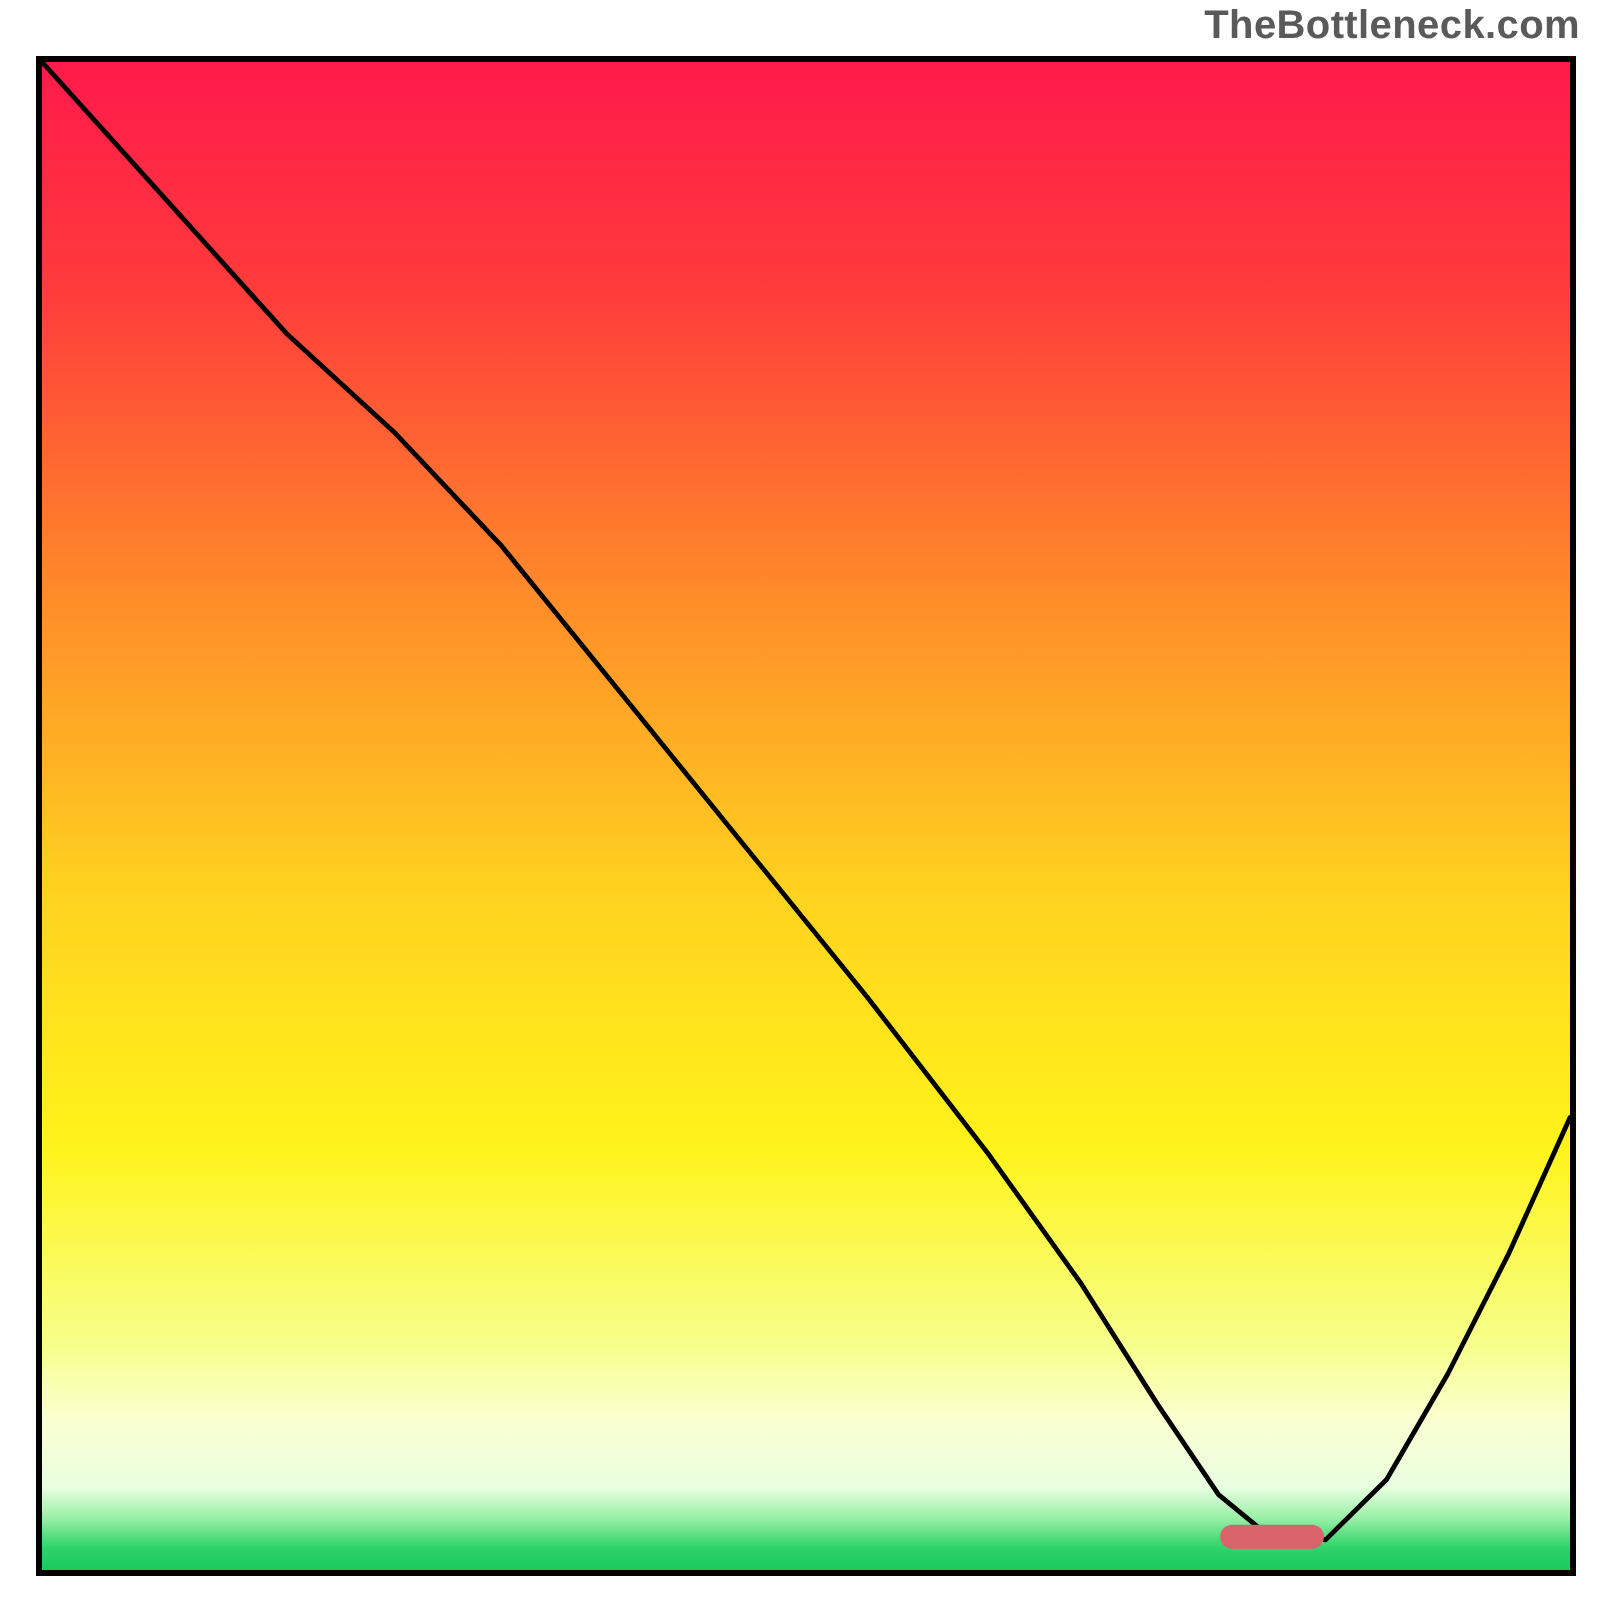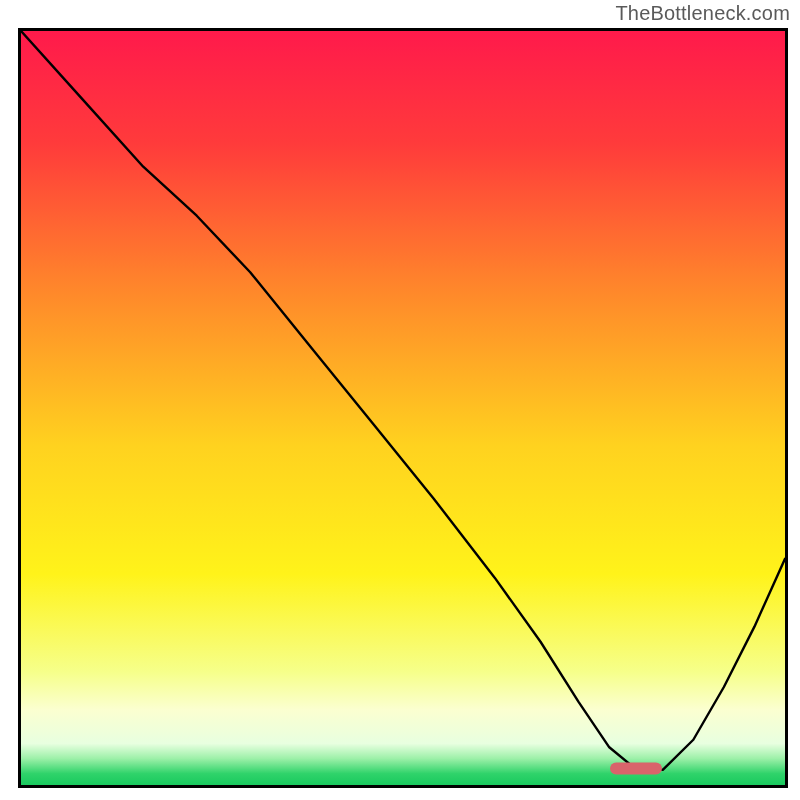--- a/index.html
+++ b/index.html
@@ -13,21 +13,21 @@
   .frame {
     position: relative;
     width: 800px;
     height: 800px;
   }
   .watermark {
     position: absolute;
     top: 2px;
     right: 10px;
     font-size: 20px;
-    font-weight: normal;
+    font-weight: bold;
     color: #5a5a5a;
     letter-spacing: 0.2px;
   }
   .plot-box {
     position: absolute;
     left: 18px;
     top: 28px;
     width: 764px;   
     height: 754px;  
     border: 3px solid #000;

